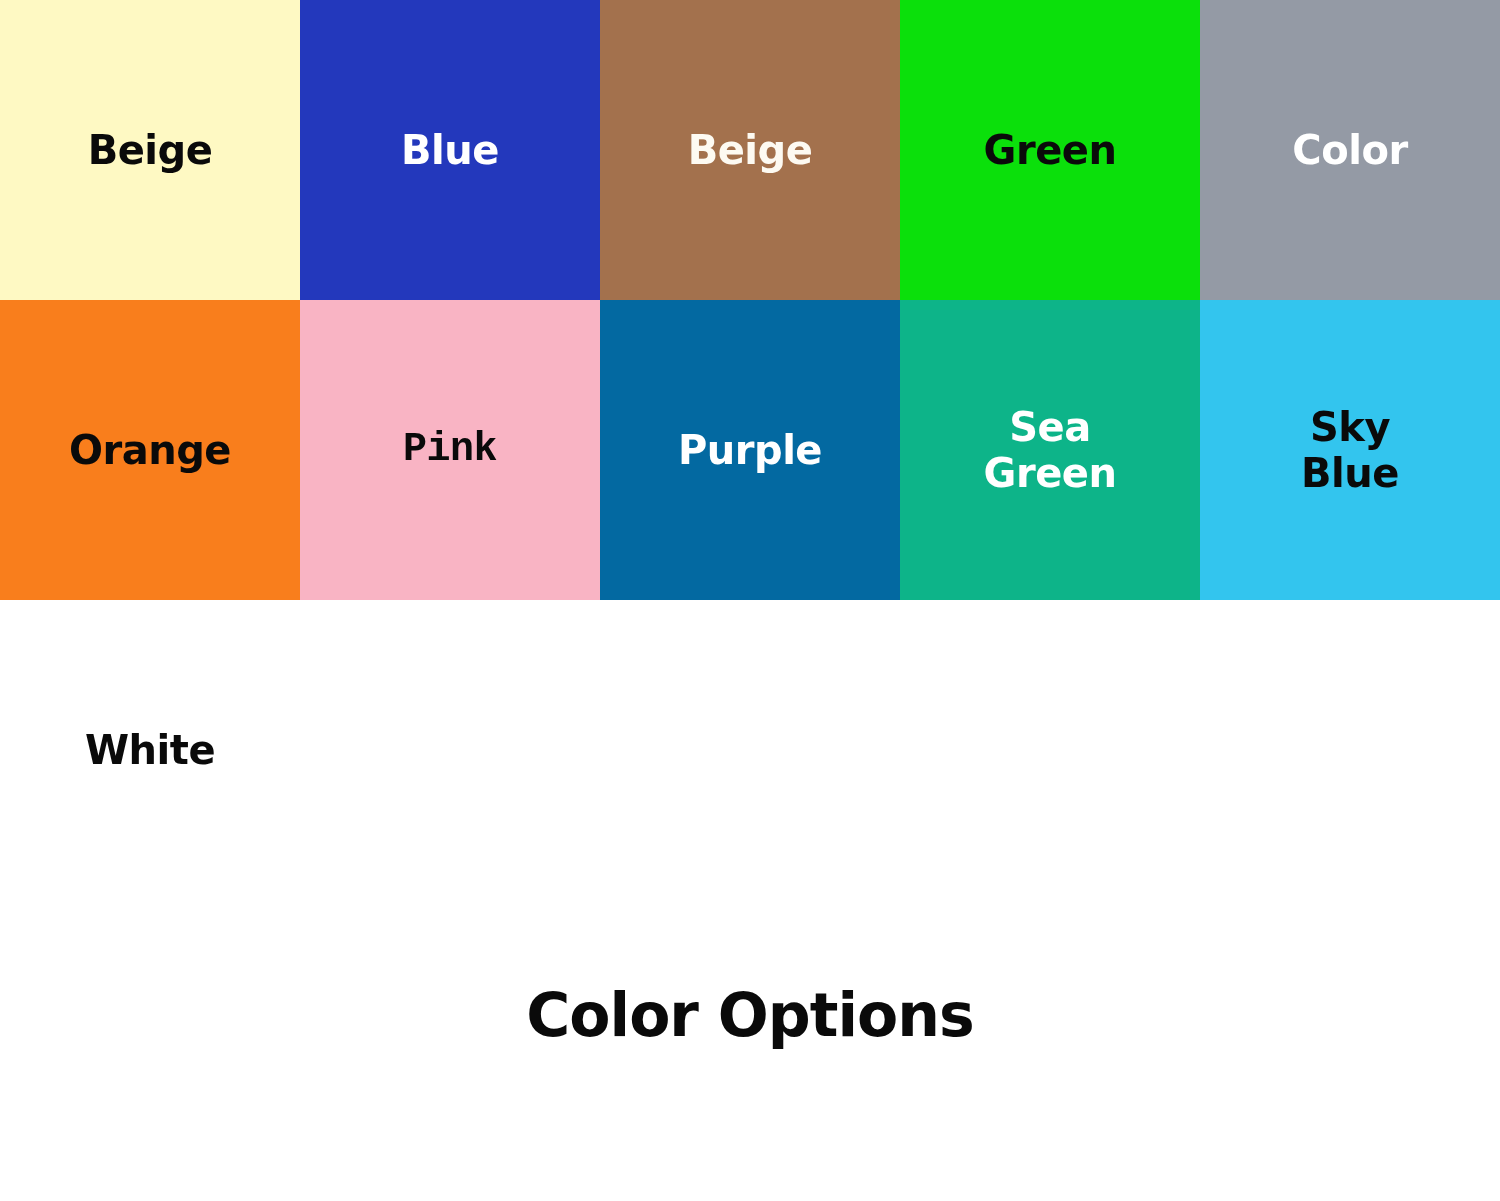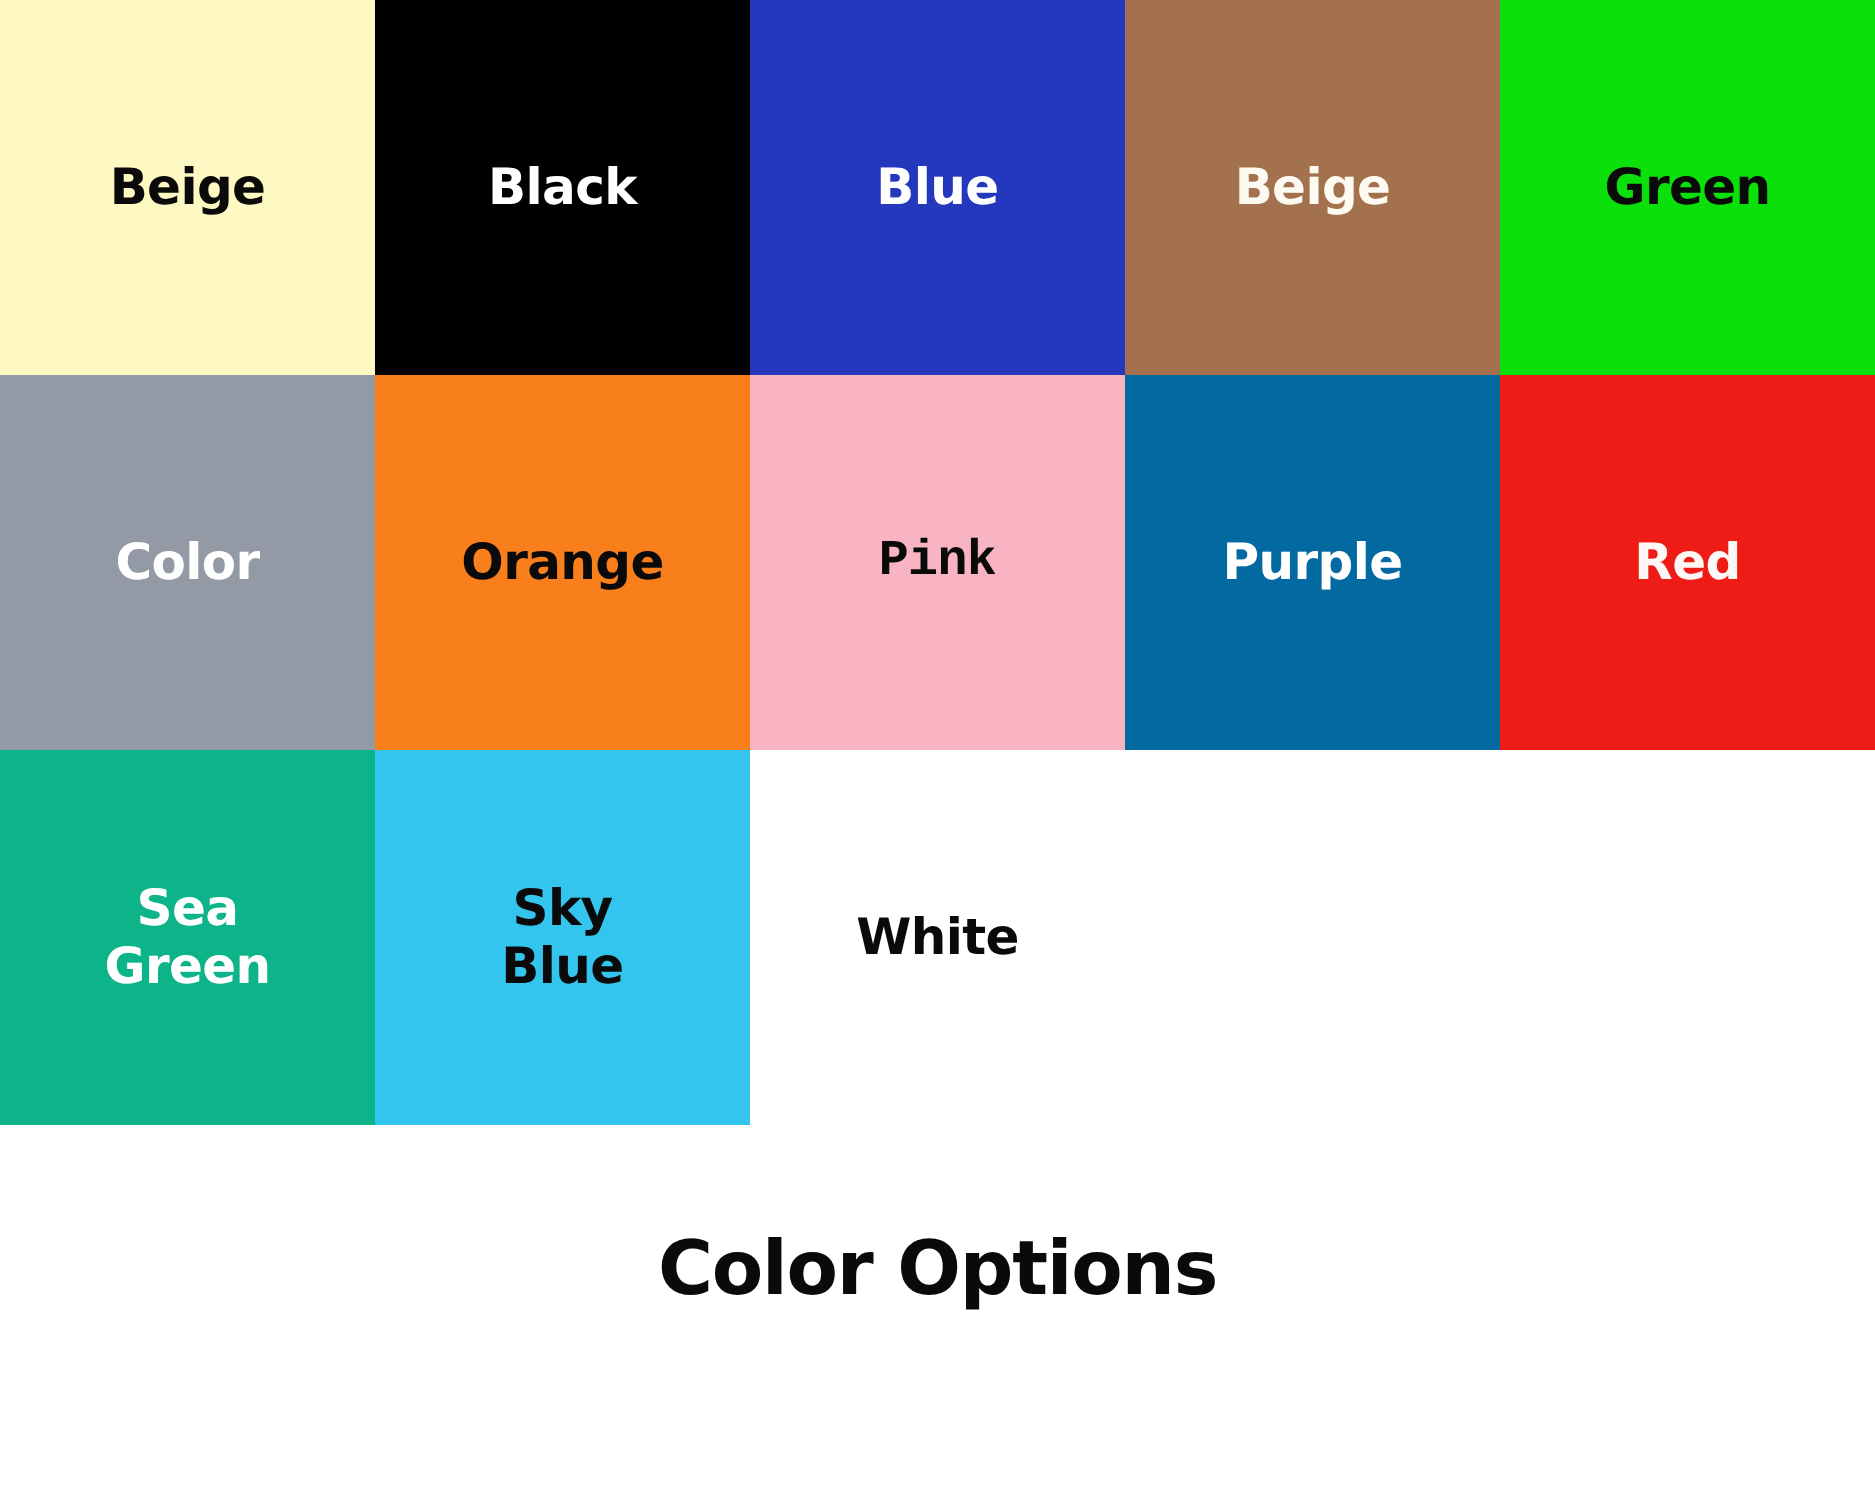--- a/index.html
+++ b/index.html
@@ -68,46 +68,40 @@
 </style>
 </head>
 <body>
 
 <div id="page">
 
   <div id="swatch-grid">
       <div class="swatch" style="background: #fef9c3;">
         <span class="swatch-label" style="color: rgb(10, 10, 10);">Beige</span>
       </div>
-      <div class="swatch" style="background: rgb(0, 0, 0);">
-        <span class="swatch-label" style="color: rgb(255, 255, 255);">Black</span>
-      </div>
       <div class="swatch" style="background: rgb(35, 56, 188);">
         <span class="swatch-label" style="color: rgb(255, 255, 255);">Blue</span>
       </div>
       <div class="swatch" style="background: rgb(163, 113, 77);">
         <span class="swatch-label" style="color: rgb(253, 250, 242);">Beige</span>
       </div>
       <div class="swatch" style="background: rgb(11, 224, 11);">
         <span class="swatch-label" style="color: rgb(10, 10, 10);">Green</span>
       </div>
       <div class="swatch" style="background: rgb(148, 154, 165);">
         <span class="swatch-label" style="color: rgb(255, 255, 255);">Color</span>
       </div>
       <div class="swatch" style="background: rgb(249, 126, 28);">
         <span class="swatch-label" style="color: rgb(10, 10, 10);">Orange</span>
       </div>
       <div class="swatch" style="background: rgb(249, 180, 196);">
         <span class="swatch-label" style="color: rgb(10, 10, 10); font-family: Liberation Mono, monospace;">Pink</span>
       </div>
       <div class="swatch" style="background: #0369a1;">
         <span class="swatch-label" style="color: rgb(255, 255, 255);">Purple</span>
-      </div>
-      <div class="swatch" style="background: rgb(238, 27, 22);">
-        <span class="swatch-label" style="color: rgb(253, 247, 245);">Red</span>
       </div>
       <div class="swatch" style="background: rgb(13, 180, 137);">
         <span class="swatch-label" style="color: rgb(255, 255, 255);">Sea
 Green</span>
       </div>
       <div class="swatch" style="background: rgb(51, 197, 238);">
         <span class="swatch-label" style="color: rgb(10, 10, 10);">Sky
 Blue</span>
       </div>
       <div class="swatch" style="background: rgb(255, 255, 255);">

